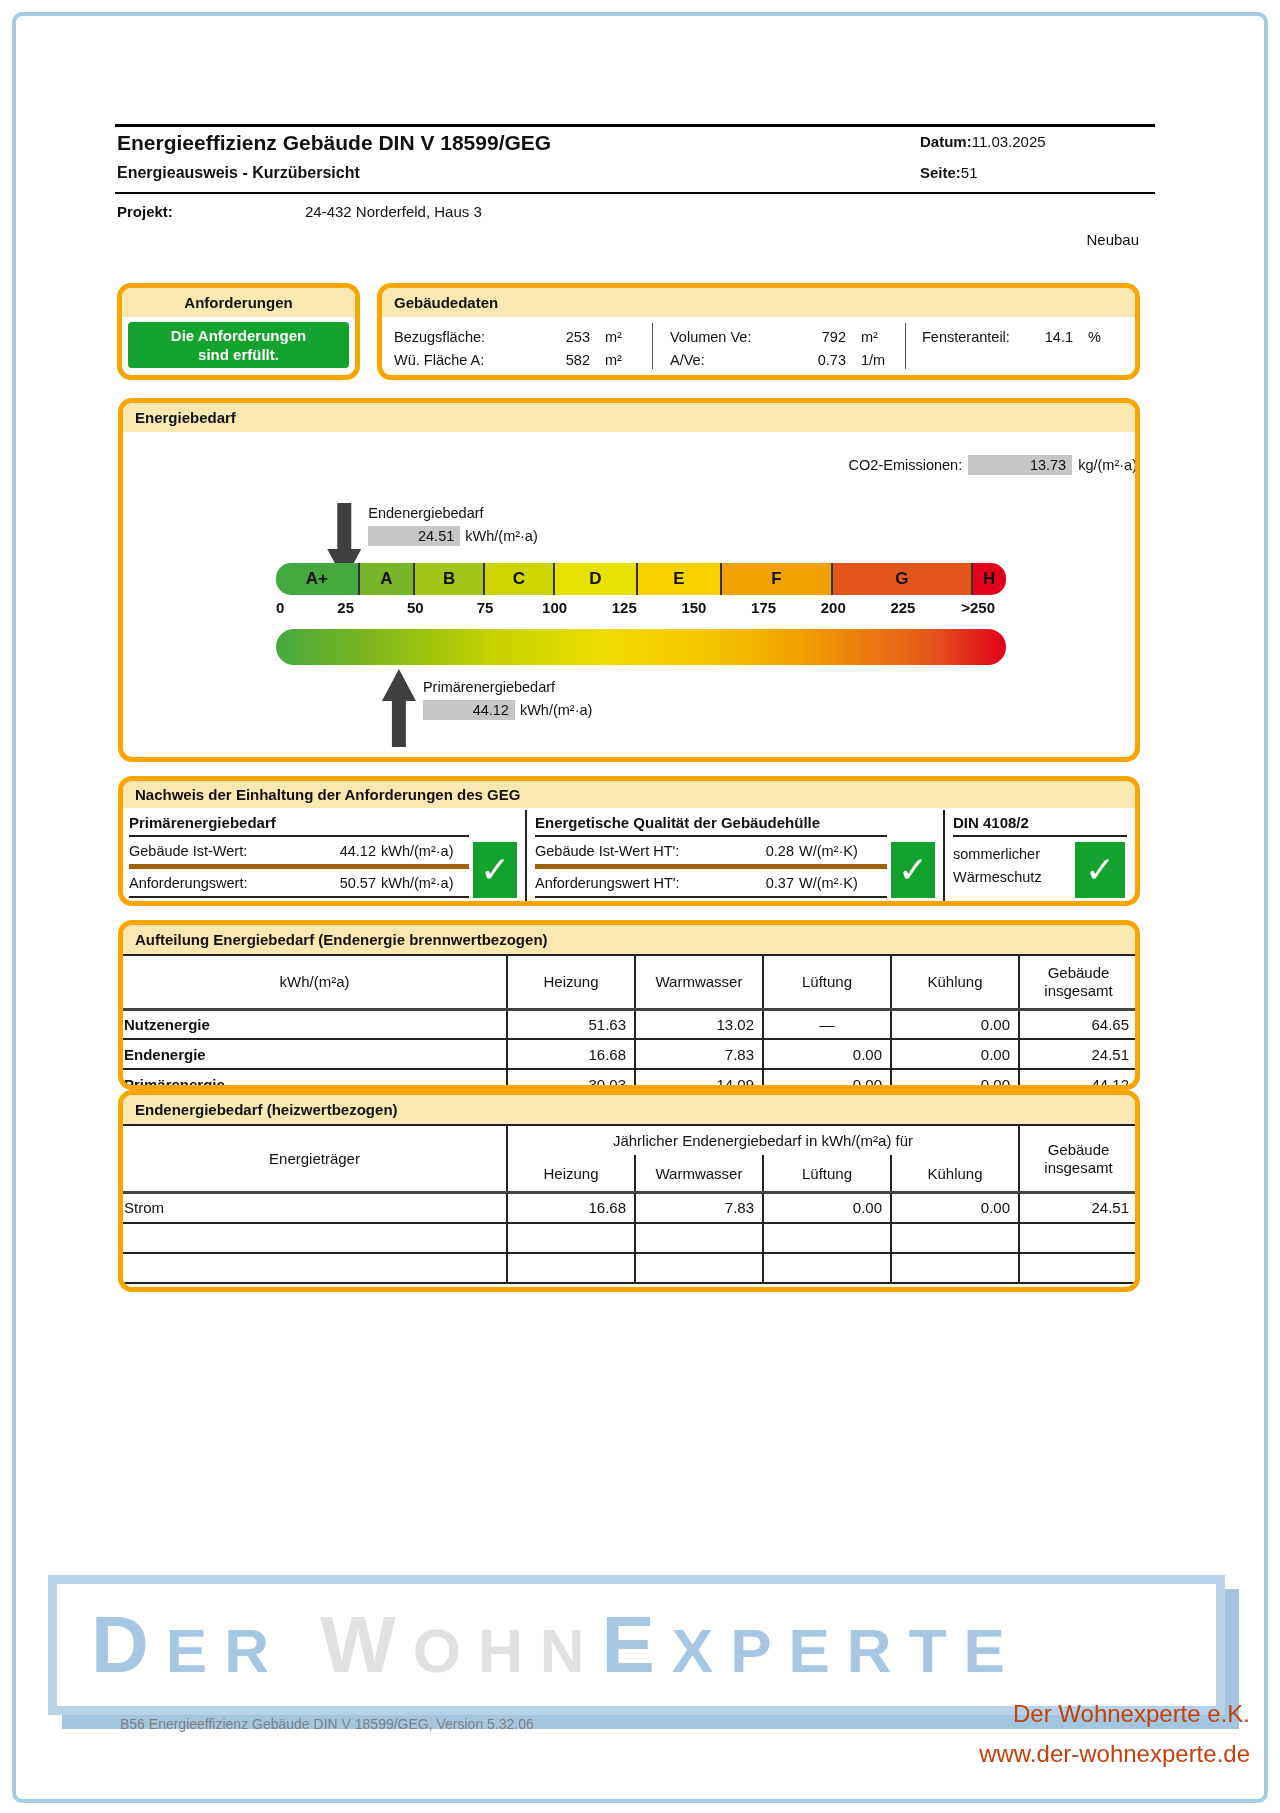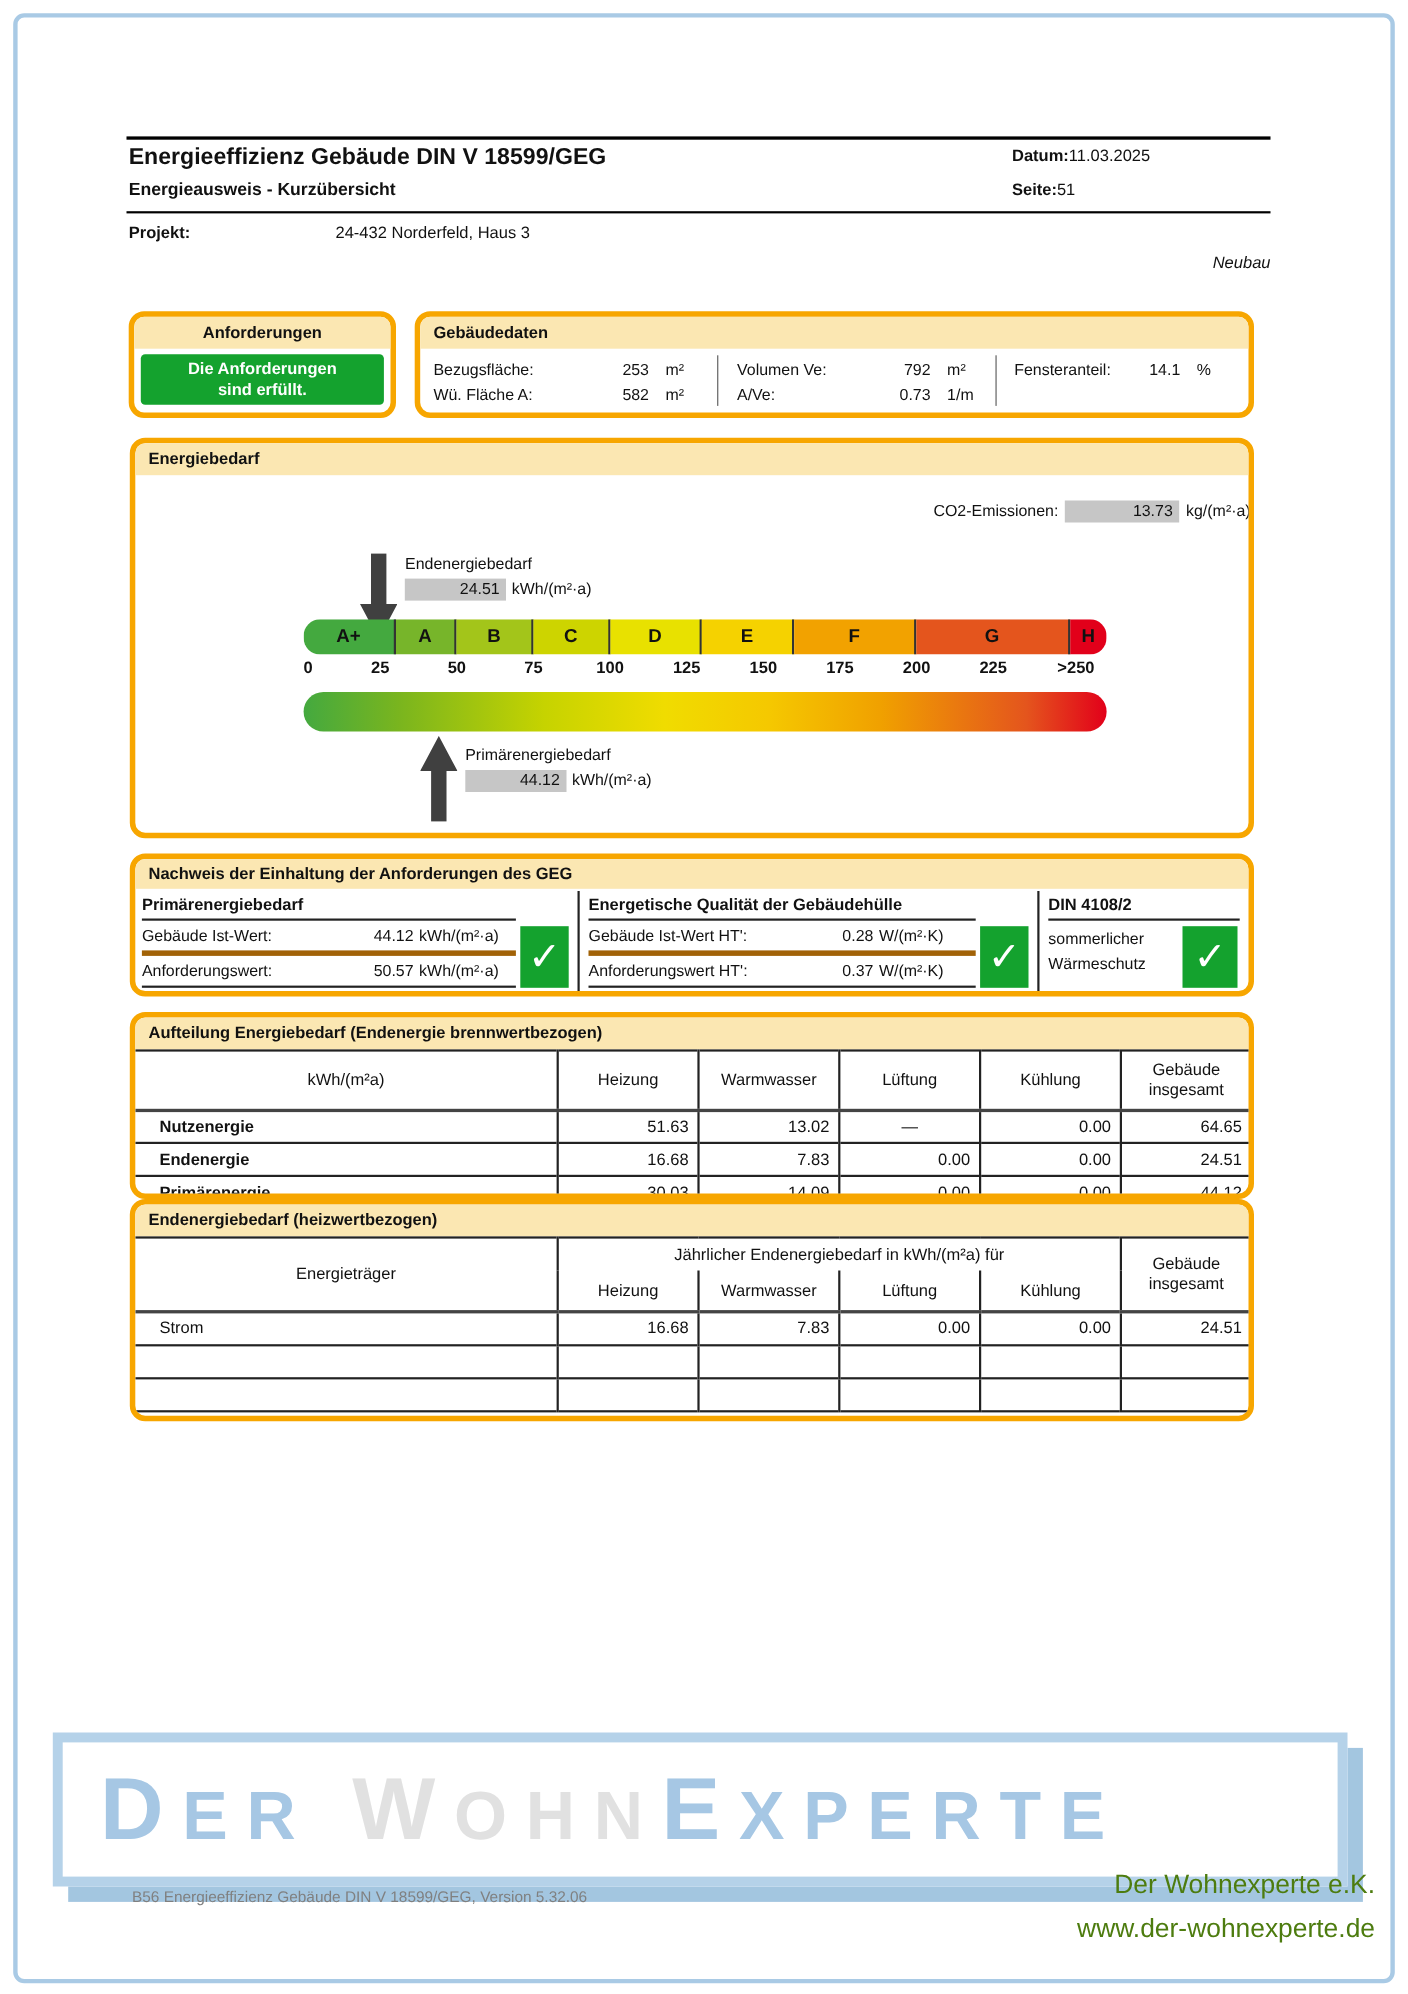--- a/index.html
+++ b/index.html
@@ -61,35 +61,35 @@
   .gvdiv{position:absolute;top:2px;bottom:2px;width:2px;background:#222;}
   
   table{border-collapse:collapse;table-layout:fixed;width:1014px;font-size:15px;}
   .etable{border-top:2px solid #222;}
   th,td{padding:0 8px;overflow:hidden;}
   th{font-weight:normal;text-align:center;}
   .cB{border-left:2px solid #222;}
   .hrow1{height:54px;border-bottom:3px solid #444;}
   .drow{height:30px;border-bottom:2px solid #222;}
   .drow td{text-align:right;}
-  .drow .rl{text-align:left;font-weight:bold;padding-left:22px;}
+  .drow .rl{text-align:left;font-weight:bold;padding-left:1px;}
   .drow2 .rl{font-weight:normal;}
   .t2 .ghead{height:30px;}
   .t2 .chead th{height:36px;}
   .t2 .hsep{border-bottom:3px solid #444;}
   .two-line{line-height:18px;}
   
   .logo-frame{position:absolute;left:48px;top:1575px;width:1125px;height:122px;border:9px solid #b5d2e9;background:#fff;box-shadow:14px 14px 0 0 #a3c6e0;display:flex;align-items:center;padding-left:34px;}
   .logo-text{font-weight:bold;letter-spacing:17px;white-space:nowrap;}
   .lg{font-size:80px;}
   .sm{font-size:62px;}
   .lblue{color:#a6c7e4;}
   .lgray{color:#e1e1e1;}
   .foot-small{position:absolute;left:120px;top:1716px;font-size:14px;color:#808080;}
-  .foot-right{position:absolute;right:30px;top:1694px;text-align:right;font-size:24px;color:#4d7c0f;line-height:40px;}
+  .foot-right{position:absolute;right:30px;top:1694px;text-align:right;font-size:24px;color:#c2410c;line-height:40px;}
 </style>
 </head>
 <body>
 
 <div class="page-border"></div>
 
 <div class="content">
 
   <div class="rule" style="top:124px;height:3px;"></div>
   <div class="abs title" style="top:131px;left:2px;">Energieeffizienz Gebäude DIN V 18599/GEG</div>
@@ -98,21 +98,21 @@
     <span class="lab">Datum:</span>
     <span>11.03.2025</span>
   </div>
   <div class="hrow" style="top:164px;">
     <span class="lab">Seite:</span>
     <span>51</span>
   </div>
   <div class="rule" style="top:192px;height:2px;"></div>
   <div class="abs plabel" style="top:203px;left:2px;">Projekt:</div>
   <div class="abs pval" style="top:203px;left:190px;">24-432 Norderfeld, Haus 3</div>
-  <div class="abs pval" style="top:231px;right:0;font-style:italic;">Neubau</div>
+  <div class="abs pval" style="top:231px;right:16px;">Neubau</div>
 
   <div class="panel" style="left:2px;top:283px;width:233px;height:87px;">
     <div class="strip center">Anforderungen</div>
     <div class="green-box">
       <span>Die Anforderungen</span>
       <span>sind erfüllt.</span>
     </div>
   </div>
 
   <div class="panel" style="left:262px;top:283px;width:753px;height:87px;">

